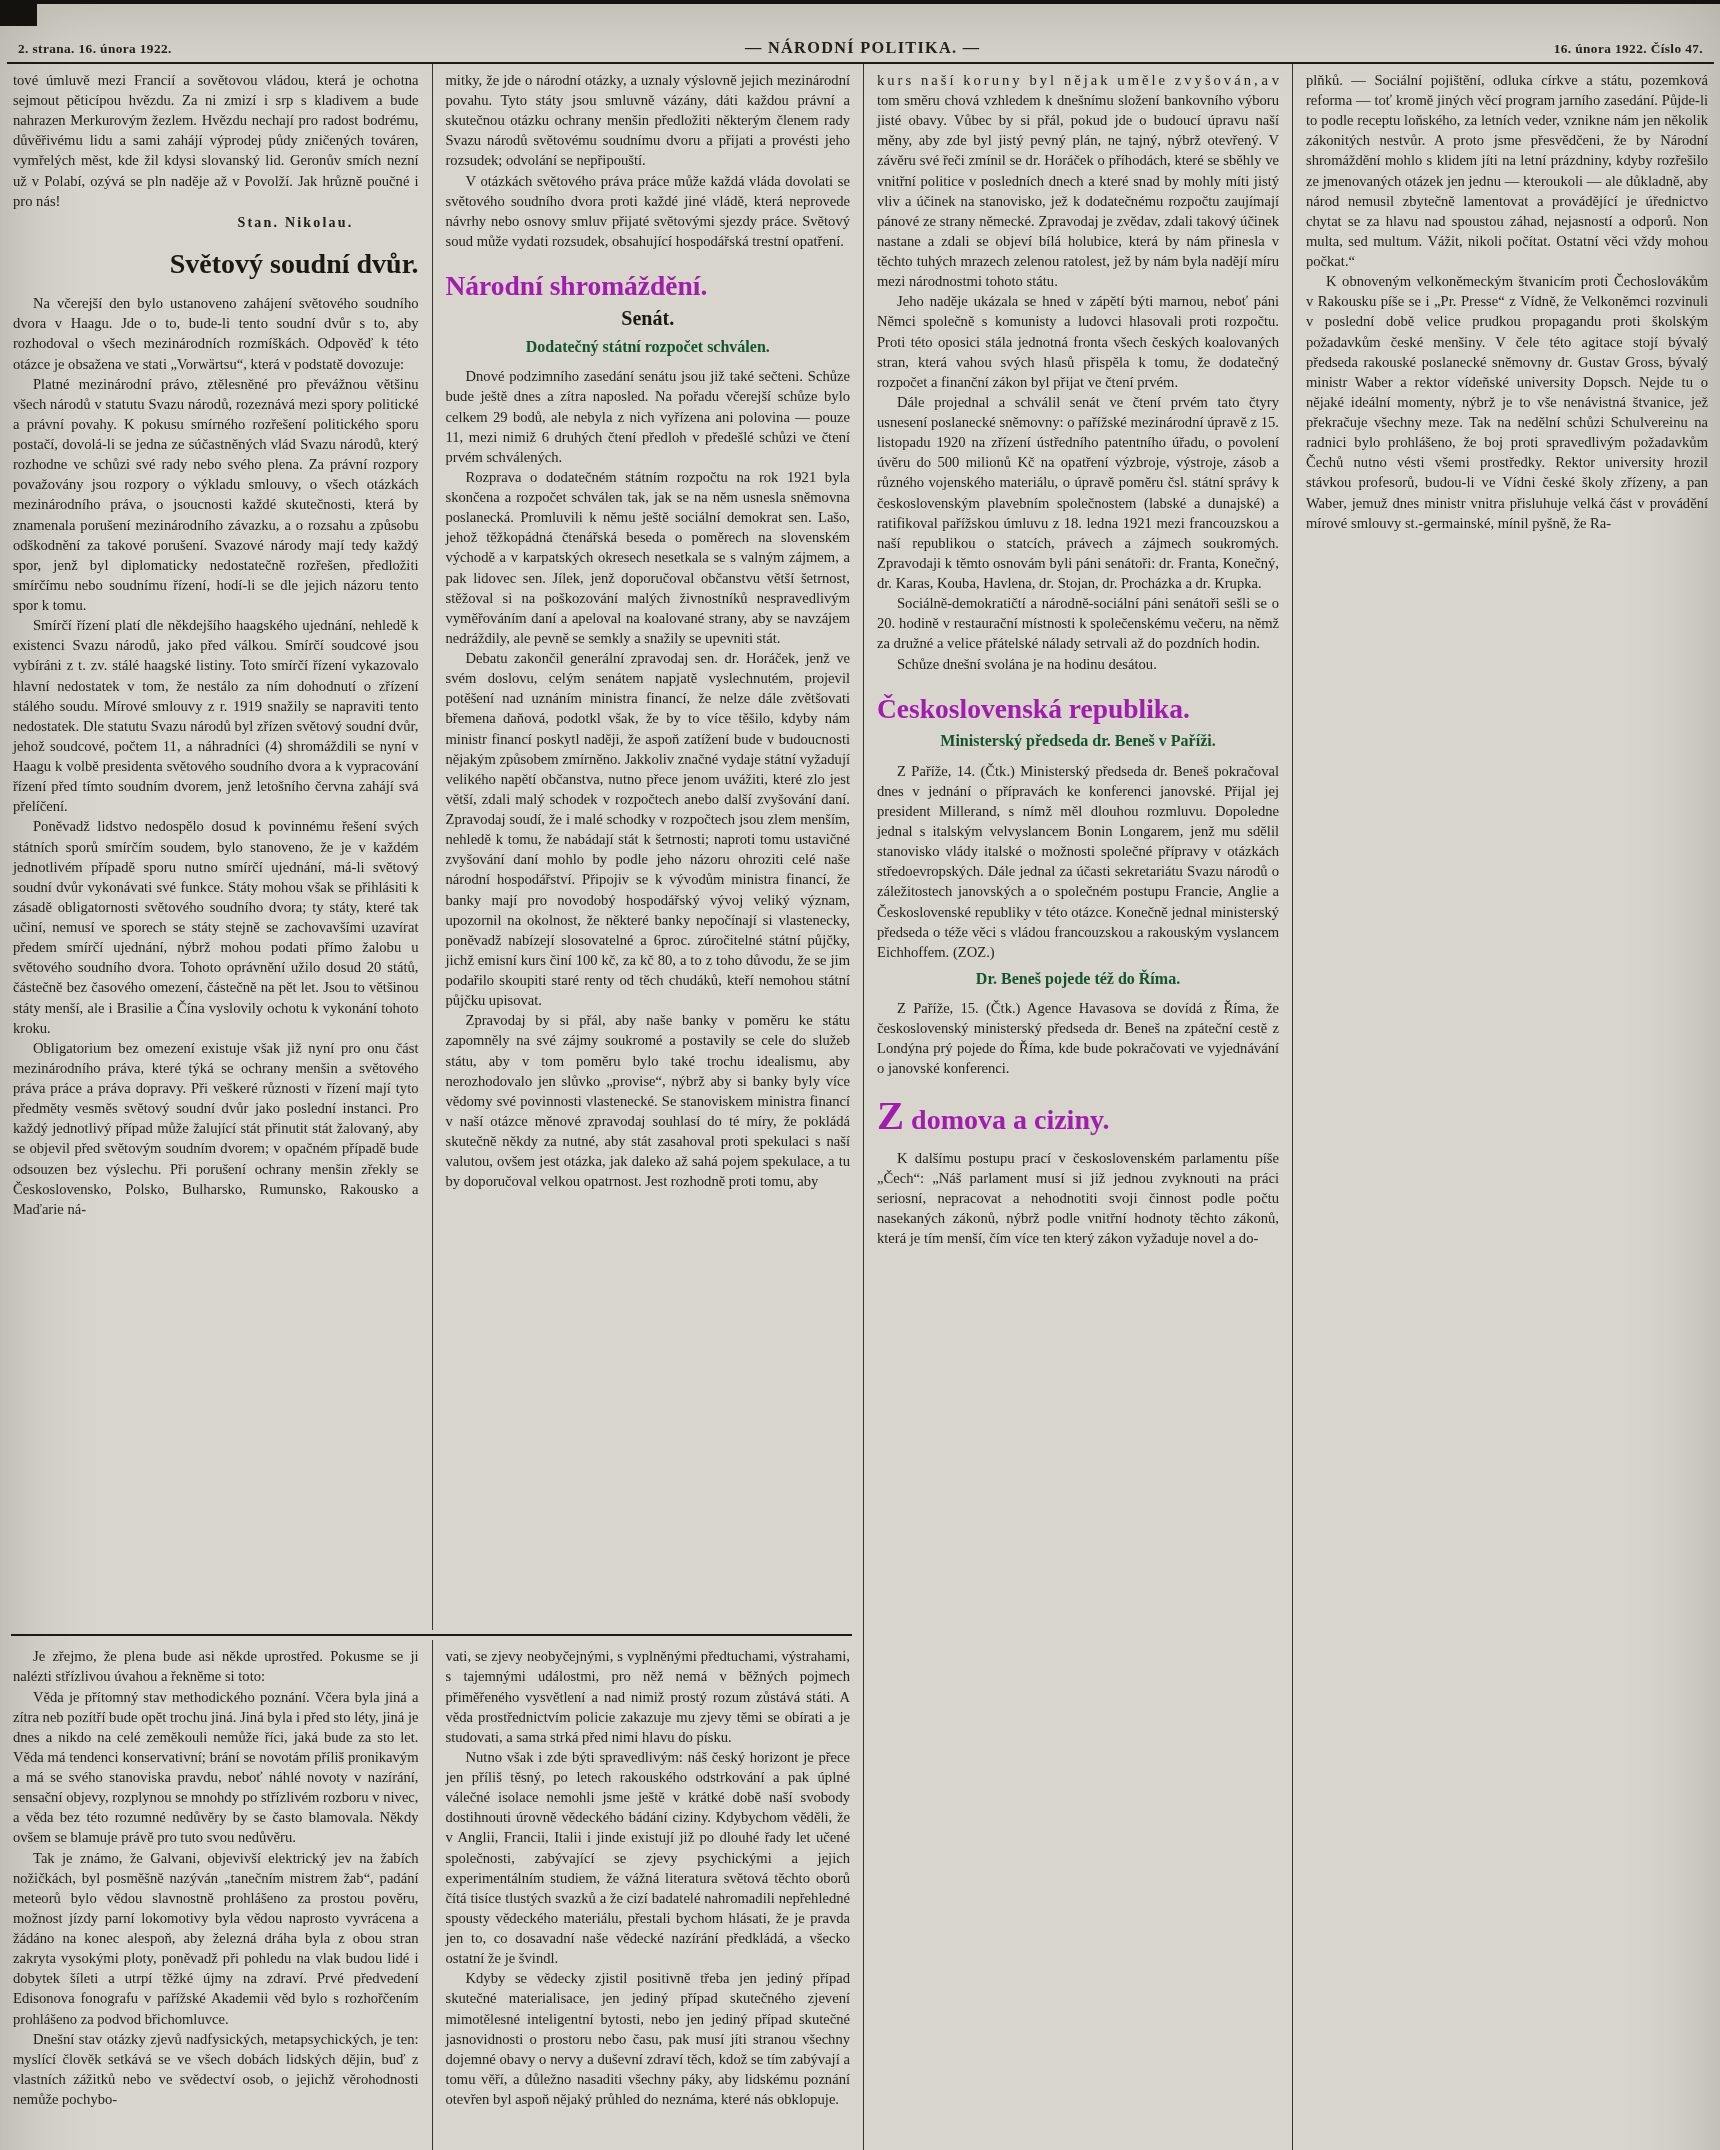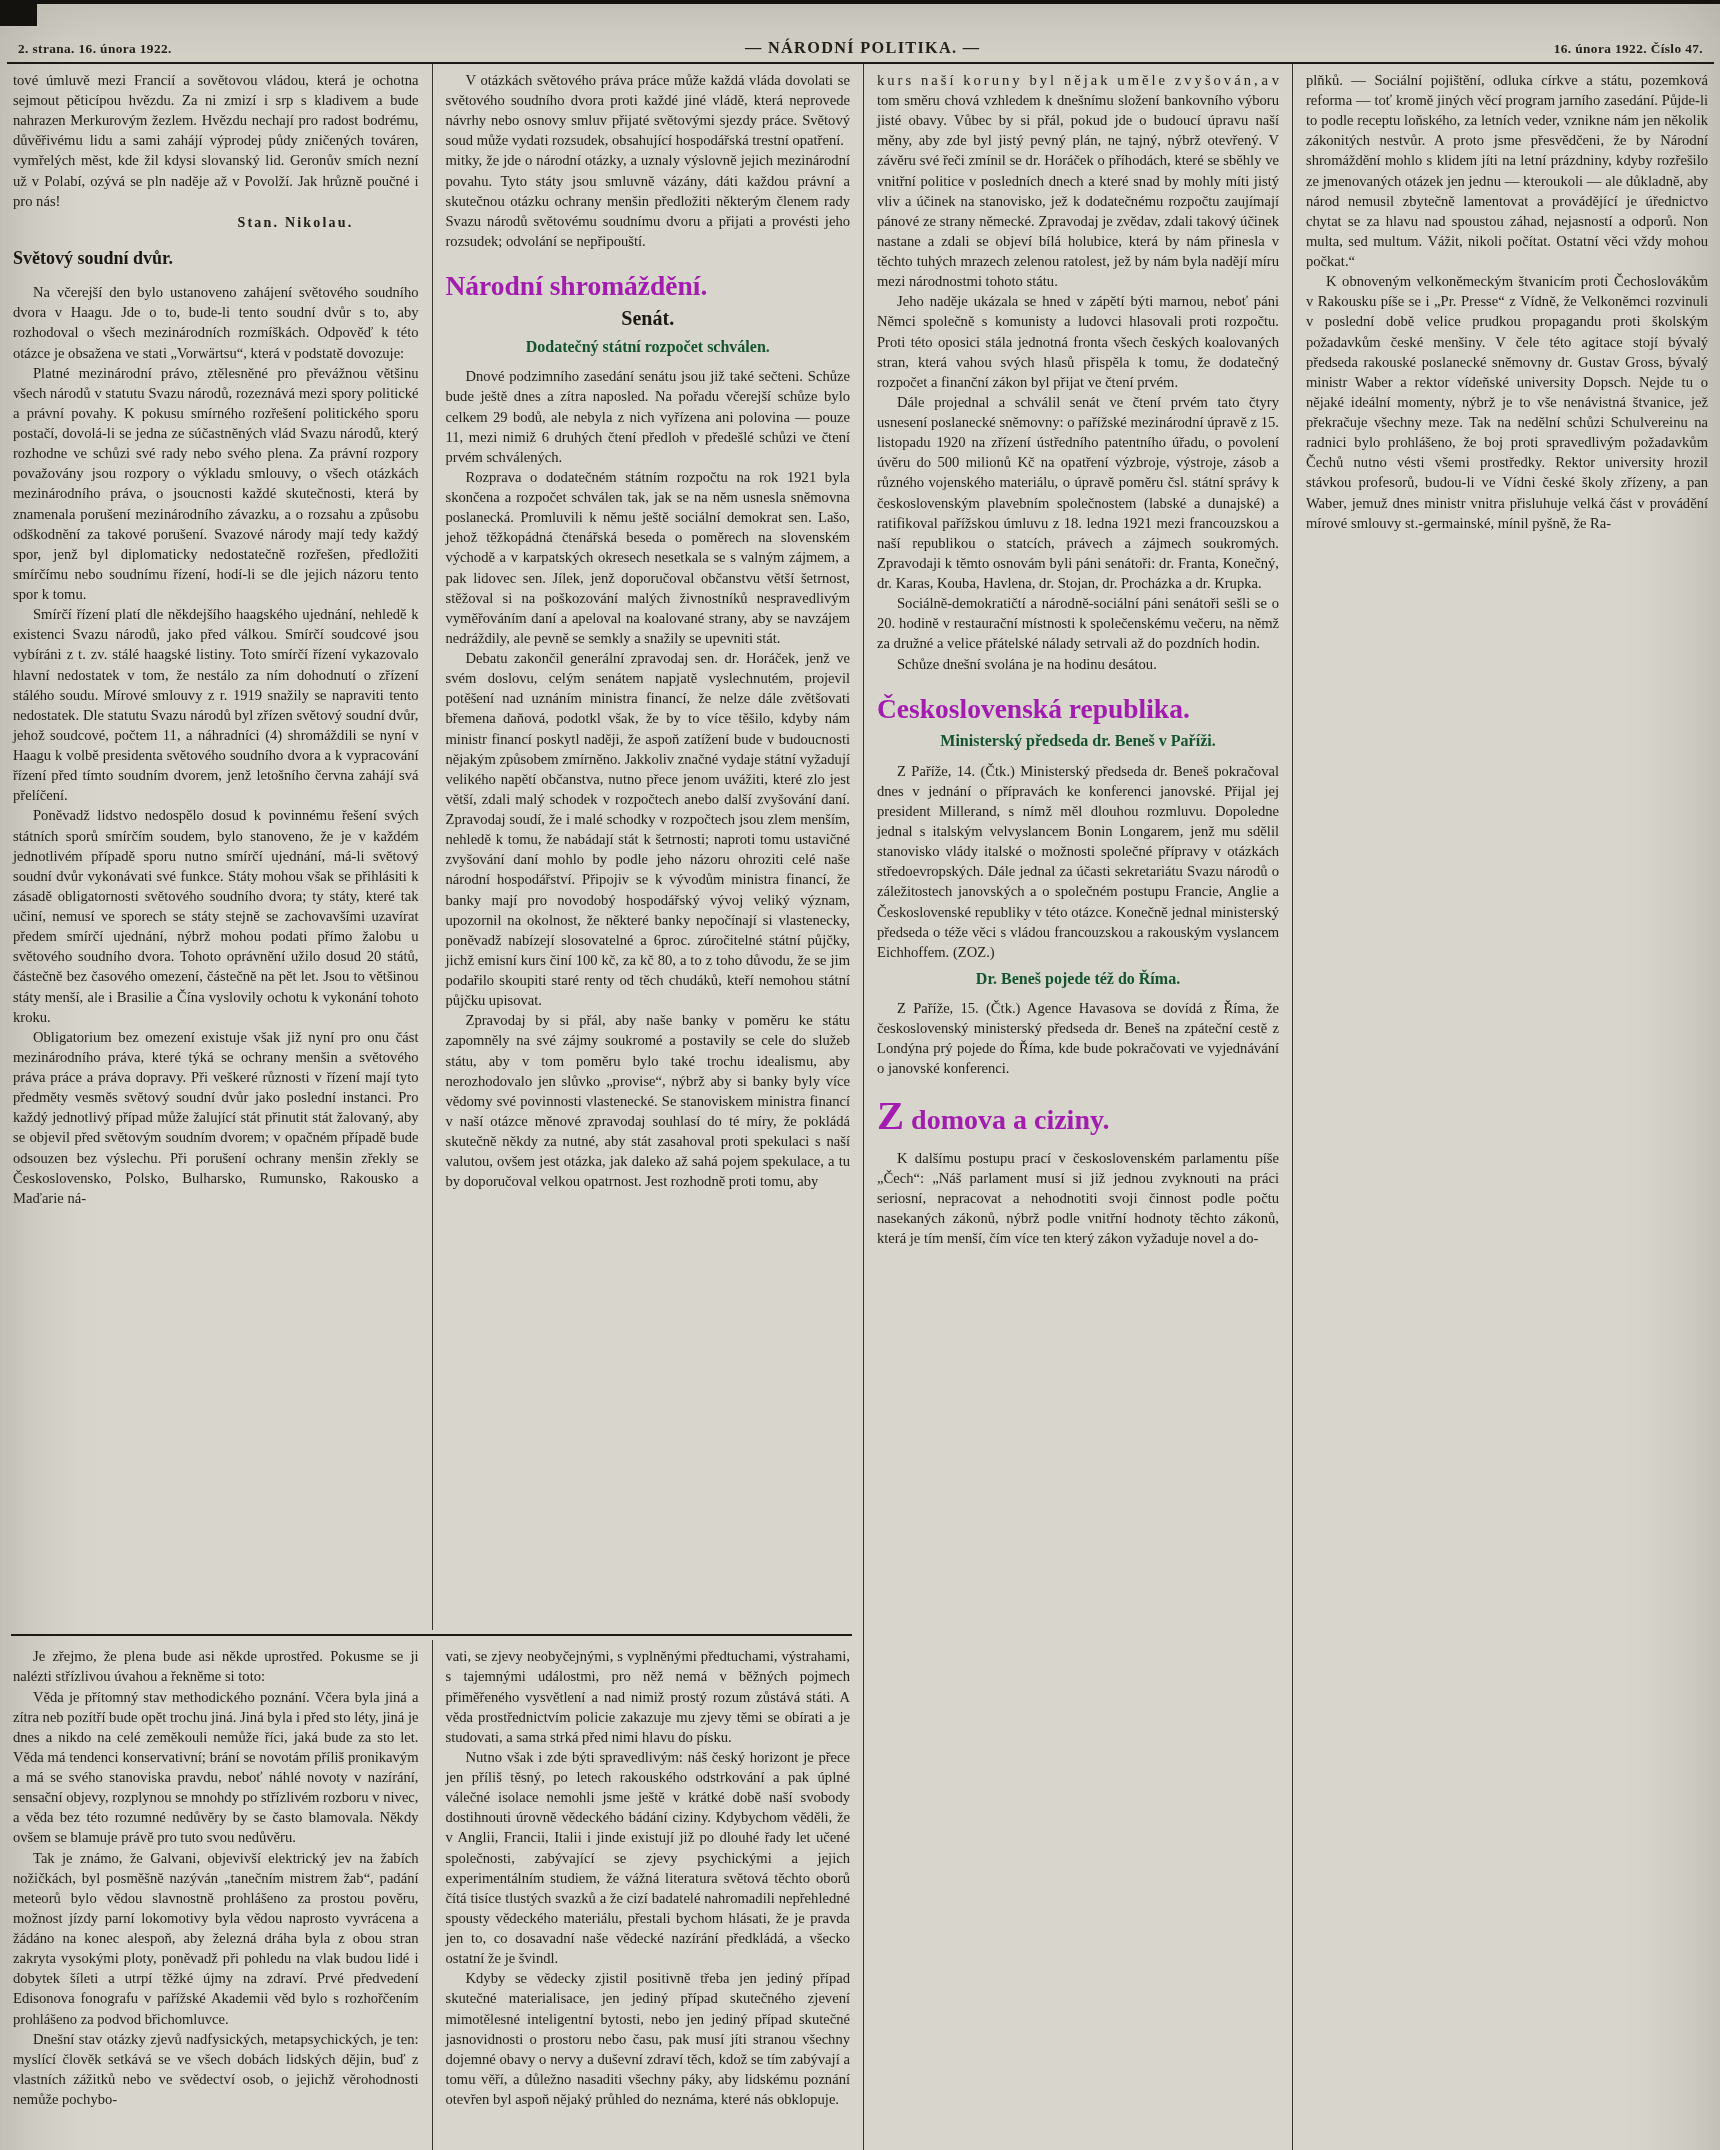--- a/index.html
+++ b/index.html
@@ -36,21 +36,21 @@
     font-size:14.6px;line-height:1.38;
     text-align:justify;
     text-indent:20px;
   }
   .cont{text-indent:0;}
   .signature{
     margin:4.3px 65px 2.6px 0;
     font-size:14px;font-weight:bold;letter-spacing:2.2px;
     text-align:right;
   }
-  .head-l{font-size:18px;font-weight:bold;text-align:left;margin:17px 0 13px;color:#1b1813;}
+  .head-l{font-size:28px;font-weight:bold;text-align:right;margin:17px 0 13px;color:#1b1813;}
   .head-xl{font-size:27.5px;font-weight:bold;text-align:left;margin:19px 0 5.2px;color:#a21caf;}
   .head-m{font-size:20px;font-weight:bold;text-align:center;margin:3.4px 0 2.6px;color:#1b1813;}
   .head-s{font-size:16px;font-weight:bold;text-align:center;margin:7.7px 0 10.3px;color:#14532d;}
   .domov{font-size:28px;margin:21.5px 0 12px;}
   .domov::first-letter{font-size:1.45em;line-height:.8;}
   .sp{letter-spacing:3px;}
 </style>
 </head>
 <body>
 
@@ -75,22 +75,22 @@
           <p class="signature">Stan. Nikolau.</p>
           <h2 class="head-l">Světový soudní dvůr.</h2>
           <p class="bt">Na včerejší den bylo ustanoveno zahájení světového soudního dvora v Haagu. Jde o to, bude-li tento soudní dvůr s to, aby rozhodoval o všech mezinárodních rozmíškách. Odpověď k této otázce je obsažena ve stati „Vorwärtsu“, která v podstatě dovozuje:</p>
           <p class="bt">Platné mezinárodní právo, ztělesněné pro převážnou většinu všech národů v statutu Svazu národů, rozeznává mezi spory politické a právní povahy. K pokusu smírného rozřešení politického sporu postačí, dovolá-li se jedna ze súčastněných vlád Svazu národů, který rozhodne ve schůzi své rady nebo svého plena. Za právní rozpory považovány jsou rozpory o výkladu smlouvy, o všech otázkách mezinárodního práva, o jsoucnosti každé skutečnosti, která by znamenala porušení mezinárodního závazku, a o rozsahu a způsobu odškodnění za takové porušení. Svazové národy mají tedy každý spor, jenž byl diplomaticky nedostatečně rozřešen, předložiti smírčímu nebo soudnímu řízení, hodí-li se dle jejich názoru tento spor k tomu.</p>
           <p class="bt">Smírčí řízení platí dle někdejšího haagského ujednání, nehledě k existenci Svazu národů, jako před válkou. Smírčí soudcové jsou vybíráni z t. zv. stálé haagské listiny. Toto smírčí řízení vykazovalo hlavní nedostatek v tom, že nestálo za ním dohodnutí o zřízení stálého soudu. Mírové smlouvy z r. 1919 snažily se napraviti tento nedostatek. Dle statutu Svazu národů byl zřízen světový soudní dvůr, jehož soudcové, počtem 11, a náhradníci (4) shromáždili se nyní v Haagu k volbě presidenta světového soudního dvora a k vypracování řízení před tímto soudním dvorem, jenž letošního června zahájí svá přelíčení.</p>
           <p class="bt">Poněvadž lidstvo nedospělo dosud k povinnému řešení svých státních sporů smírčím soudem, bylo stanoveno, že je v každém jednotlivém případě sporu nutno smírčí ujednání, má-li světový soudní dvůr vykonávati své funkce. Státy mohou však se přihlásiti k zásadě obligatornosti světového soudního dvora; ty státy, které tak učiní, nemusí ve sporech se státy stejně se zachovavšími uzavírat předem smírčí ujednání, nýbrž mohou podati přímo žalobu u světového soudního dvora. Tohoto oprávnění užilo dosud 20 států, částečně bez časového omezení, částečně na pět let. Jsou to většinou státy menší, ale i Brasilie a Čína vyslovily ochotu k vykonání tohoto kroku.</p>
           <p class="bt">Obligatorium bez omezení existuje však již nyní pro onu část mezinárodního práva, které týká se ochrany menšin a světového práva práce a práva dopravy. Při veškeré různosti v řízení mají tyto předměty vesměs světový soudní dvůr jako poslední instanci. Pro každý jednotlivý případ může žalující stát přinutit stát žalovaný, aby se objevil před světovým soudním dvorem; v opačném případě bude odsouzen bez výslechu. Při porušení ochrany menšin zřekly se Československo, Polsko, Bulharsko, Rumunsko, Rakousko a Maďarie ná-</p>
         </article>
 
         <article class="col half-col vrule">
+          <p class="bt cont">mitky, že jde o národní otázky, a uznaly výslovně jejich mezinárodní povahu. Tyto státy jsou smluvně vázány, dáti každou právní a skutečnou otázku ochrany menšin předložiti některým členem rady Svazu národů světovému soudnímu dvoru a přijati a provésti jeho rozsudek; odvolání se nepřipouští.</p>
           <p class="bt">V otázkách světového práva práce může každá vláda dovolati se světového soudního dvora proti každé jiné vládě, která neprovede návrhy nebo osnovy smluv přijaté světovými sjezdy práce. Světový soud může vydati rozsudek, obsahující hospodářská trestní opatření.</p>
-          <p class="bt cont">mitky, že jde o národní otázky, a uznaly výslovně jejich mezinárodní povahu. Tyto státy jsou smluvně vázány, dáti každou právní a skutečnou otázku ochrany menšin předložiti některým členem rady Svazu národů světovému soudnímu dvoru a přijati a provésti jeho rozsudek; odvolání se nepřipouští.</p>
           <h2 class="head-xl">Národní shromáždění.</h2>
           <h3 class="head-m">Senát.</h3>
           <h4 class="head-s">Dodatečný státní rozpočet schválen.</h4>
           <p class="bt">Dnové podzimního zasedání senátu jsou již také sečteni. Schůze bude ještě dnes a zítra naposled. Na pořadu včerejší schůze bylo celkem 29 bodů, ale nebyla z nich vyřízena ani polovina — pouze 11, mezi nimiž 6 druhých čtení předloh v předešlé schůzi ve čtení prvém schválených.</p>
           <p class="bt">Rozprava o dodatečném státním rozpočtu na rok 1921 byla skončena a rozpočet schválen tak, jak se na něm usnesla sněmovna poslanecká. Promluvili k němu ještě sociální demokrat sen. Lašo, jehož těžkopádná čtenářská beseda o poměrech na slovenském východě a v karpatských okresech nesetkala se s valným zájmem, a pak lidovec sen. Jílek, jenž doporučoval občanstvu větší šetrnost, stěžoval si na poškozování malých živnostníků nespravedlivým vyměřováním daní a apeloval na koalované strany, aby se navzájem nedráždily, ale pevně se semkly a snažily se upevniti stát.</p>
           <p class="bt">Debatu zakončil generální zpravodaj sen. dr. Horáček, jenž ve svém doslovu, celým senátem napjatě vyslechnutém, projevil potěšení nad uznáním ministra financí, že nelze dále zvětšovati břemena daňová, podotkl však, že by to více těšilo, kdyby nám ministr financí poskytl naději, že aspoň zatížení bude v budoucnosti nějakým způsobem zmírněno. Jakkoliv značné vydaje státní vyžadují velikého napětí občanstva, nutno přece jenom uvážiti, které zlo jest větší, zdali malý schodek v rozpočtech anebo další zvyšování daní. Zpravodaj soudí, že i malé schodky v rozpočtech jsou zlem menším, nehledě k tomu, že nabádají stát k šetrnosti; naproti tomu ustavičné zvyšování daní mohlo by podle jeho názoru ohroziti celé naše národní hospodářství. Připojiv se k vývodům ministra financí, že banky mají pro novodobý hospodářský vývoj veliký význam, upozornil na okolnost, že některé banky nepočínají si vlastenecky, poněvadž nabízejí slosovatelné a 6proc. zúročitelné státní půjčky, jichž emisní kurs činí 100 kč, za kč 80, a to z toho důvodu, že se jim podařilo skoupiti staré renty od těch chudáků, kteří nemohou státní půjčku upisovat.</p>
           <p class="bt">Zpravodaj by si přál, aby naše banky v poměru ke státu zapomněly na své zájmy soukromé a postavily se cele do služeb státu, aby v tom poměru bylo také trochu idealismu, aby nerozhodovalo jen slůvko „provise“, nýbrž aby si banky byly více vědomy své povinnosti vlastenecké. Se stanoviskem ministra financí v naší otázce měnové zpravodaj souhlasí do té míry, že pokládá skutečně někdy za nutné, aby stát zasahoval proti spekulaci s naší valutou, ovšem jest otázka, jak daleko až sahá pojem spekulace, a tu by doporučoval velkou opatrnost. Jest rozhodně proti tomu, aby</p>
         </article>
 
       </div>

